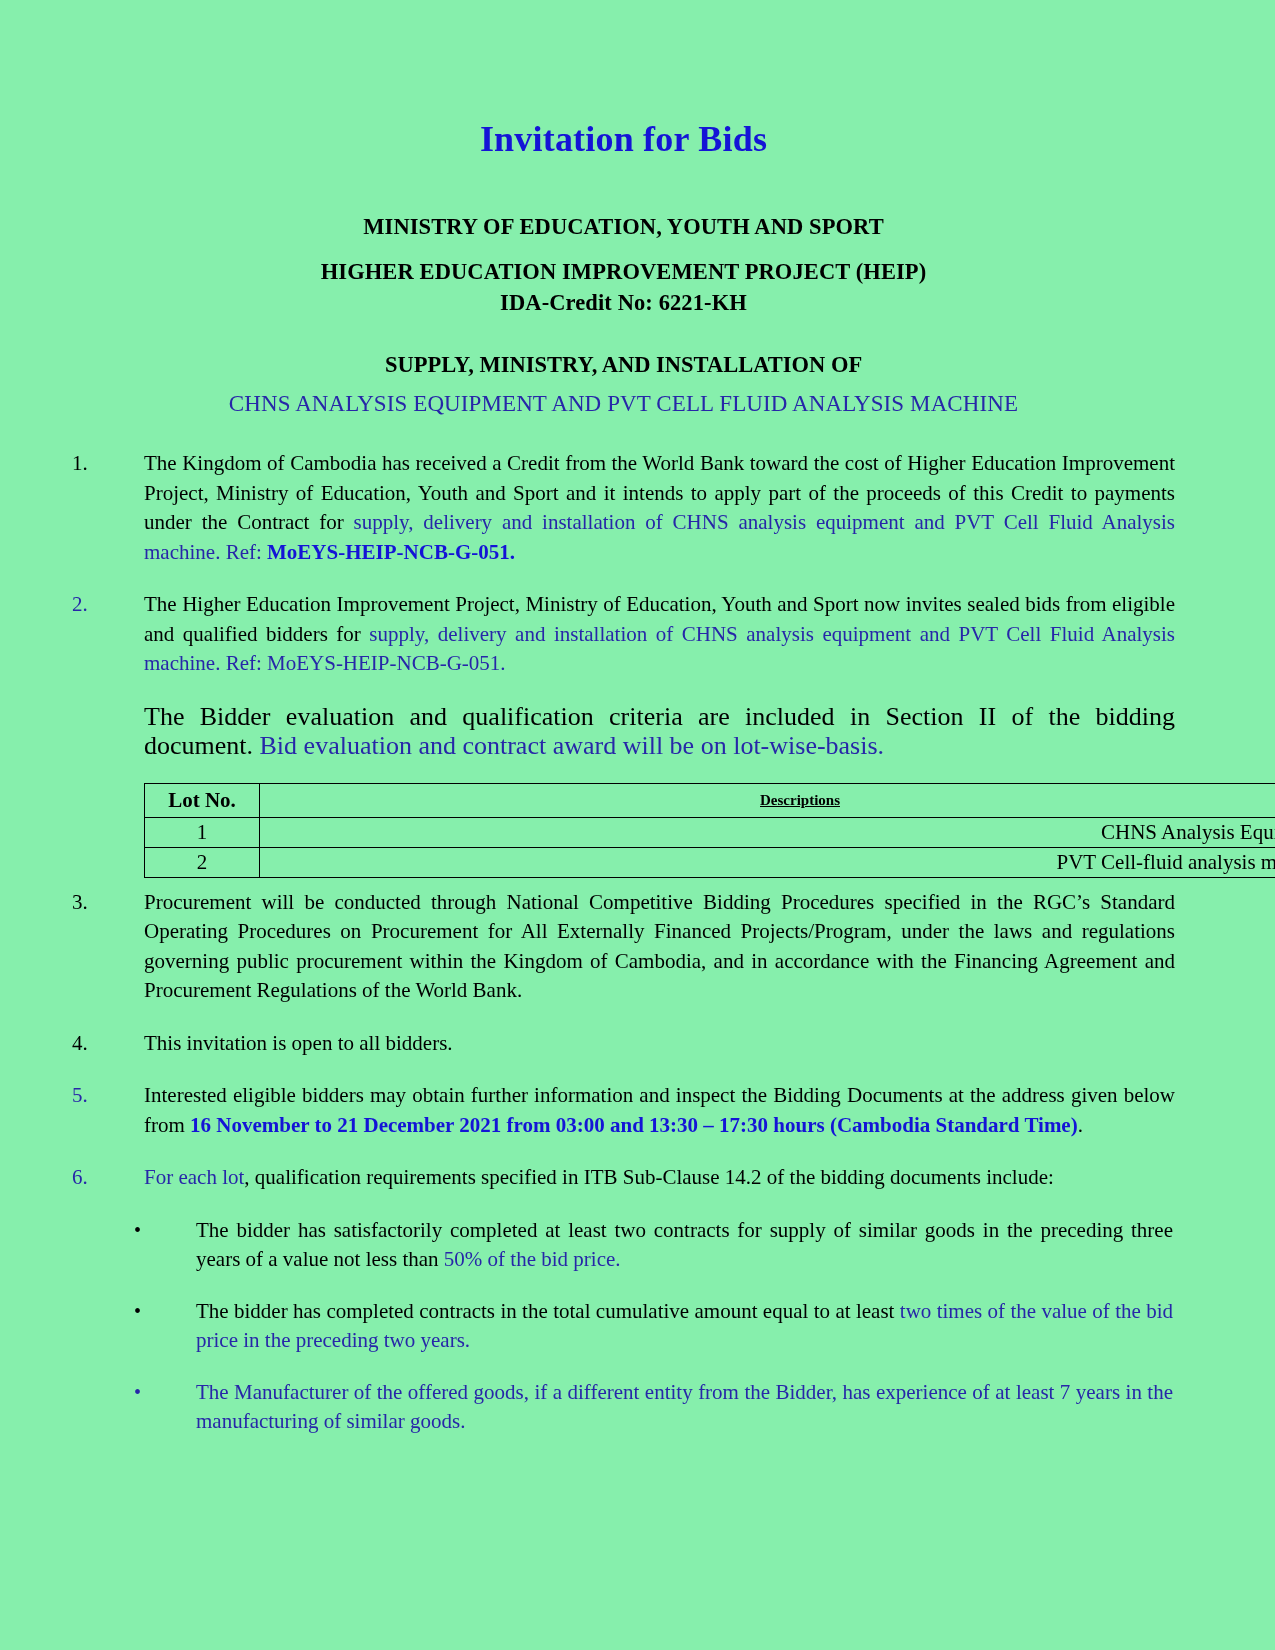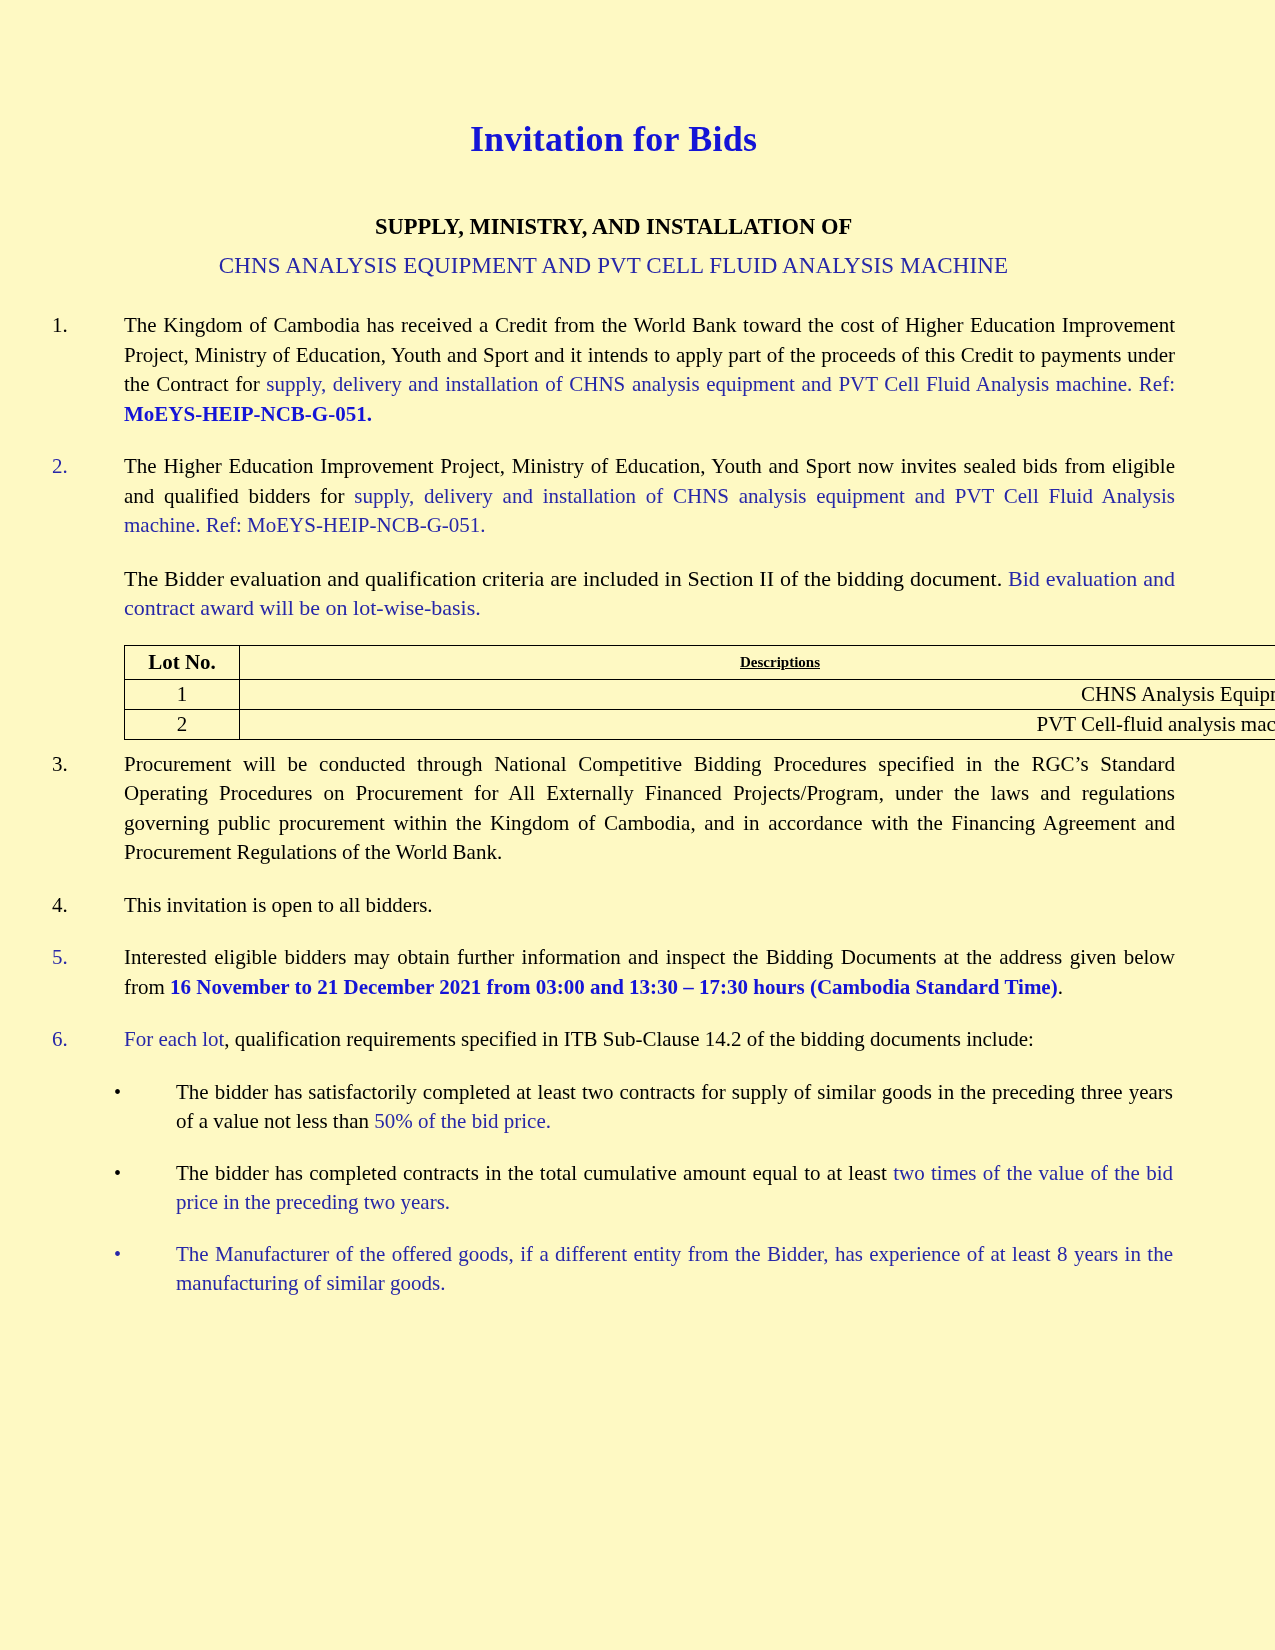--- a/index.html
+++ b/index.html
@@ -9,22 +9,22 @@
   }
   body {
     font-family: "Liberation Serif", "DejaVu Serif", serif;
     color: #000000;
   }
   .page {
     width: 1275px;
     height: 1650px;
     box-sizing: border-box;
     position: relative;
-    background: #fef9c3;
-    padding: 118px 100px 40px 52px;
+    background: #86efac;
+    padding: 118px 100px 40px 72px;
     overflow: hidden;
   }
 
   
   .doc-title {
     text-align: center;
     color: #1414d6;
     font-weight: bold;
     font-size: 36px;
     letter-spacing: 0.2px;
@@ -76,21 +76,21 @@
   .clause-body {
     flex: 1 1 auto;
     font-size: 21px;
     line-height: 29.5px;
     text-align: justify;
     text-justify: inter-word;
     color: #000;
   }
   .sub-para {
     margin-left: 72px;
-    font-size: 22px;
+    font-size: 26px;
     line-height: 29.5px;
     text-align: justify;
     color: #000;
     margin-bottom: 22px;
   }
 
   .blue { color: #2727a8; }
   .blue-b { color: #1414d6; font-weight: bold; }
 
   
@@ -158,20 +158,25 @@
     padding-right: 2px;
   }
 </style>
 </head>
 <body>
 
 <div class="page">
 
   <h1 class="doc-title">Invitation for Bids</h1>
 
+  <div class="org-block">
+    <div class="org-line">MINISTRY OF EDUCATION, YOUTH AND SPORT</div>
+    <div class="org-line tight">HIGHER EDUCATION IMPROVEMENT PROJECT (HEIP)</div>
+    <div class="org-line credit">IDA-Credit No: 6221-KH</div>
+  </div>
 
   <div class="supply-line">SUPPLY, MINISTRY, AND INSTALLATION OF</div>
   <div class="equip-line">CHNS ANALYSIS EQUIPMENT AND PVT CELL FLUID ANALYSIS MACHINE</div>
 
   <div class="clause">
     <div class="clause-num">1.</div>
     <div class="clause-body"><span>The Kingdom of Cambodia has received a Credit from the World Bank toward the cost of Higher Education Improvement Project, Ministry of Education, Youth and Sport and it intends to apply part of the proceeds of this Credit to payments under the Contract for </span><span class="blue">supply, delivery and installation of CHNS analysis equipment and PVT Cell Fluid Analysis machine. Ref: </span><span class="blue-b">MoEYS-HEIP-NCB-G-051.</span></div>
   </div>
 
   <div class="clause">
@@ -224,17 +229,17 @@
     <li class="bullet-item">
       <span class="bullet-mark">•</span>
       <span class="bullet-text"><span>The bidder has satisfactorily completed at least two contracts for supply of similar goods in the preceding three years of a value not less than </span><span class="blue">50% of the bid price.</span></span>
     </li>
     <li class="bullet-item">
       <span class="bullet-mark">•</span>
       <span class="bullet-text"><span>The bidder has completed contracts in the total cumulative amount equal to at least </span><span class="blue">two times of the value of the bid price in the preceding two years.</span></span>
     </li>
     <li class="bullet-item">
       <span class="bullet-mark blue-dot">•</span>
-      <span class="bullet-text"><span class="blue">The Manufacturer of the offered goods, if a different entity from the Bidder, has experience of at least 8 years in the manufacturing of similar goods.</span></span>
+      <span class="bullet-text"><span class="blue">The Manufacturer of the offered goods, if a different entity from the Bidder, has experience of at least 7 years in the manufacturing of similar goods.</span></span>
     </li>
   </ul>
 
 </div>
 
 </body></html>

